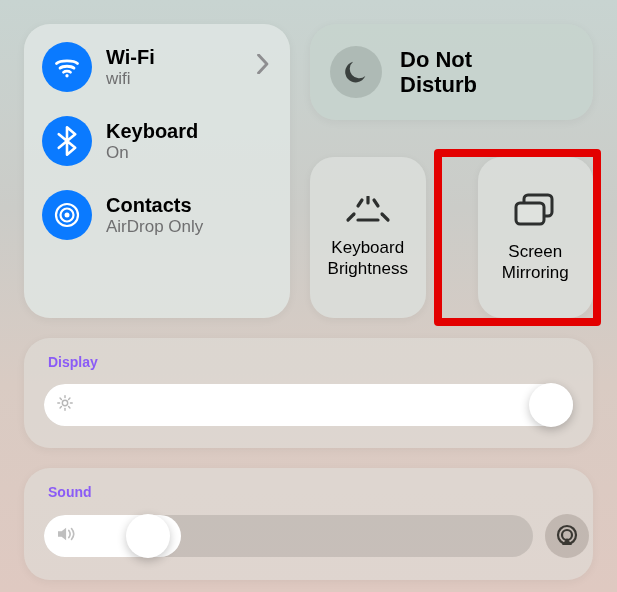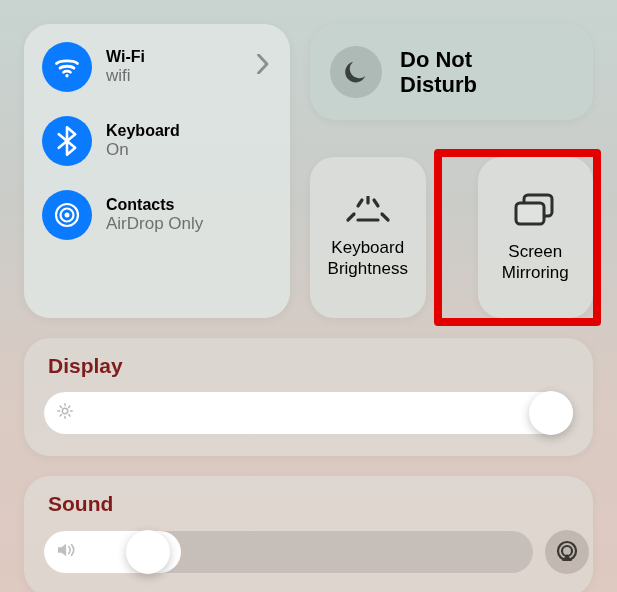--- a/index.html
+++ b/index.html
@@ -26,21 +26,21 @@
   box-shadow: 0 2px 10px rgba(0,0,0,0.05);
 }
 .conn-row { display: flex; align-items: center; gap: 14px; cursor: pointer; }
 .conn-row .circ {
   width: 50px; height: 50px; border-radius: 50%;
   display: flex; align-items: center; justify-content: center;
   flex-shrink: 0;
 }
 .circ-on { background: #0a7aff; }
 .conn-row .labels { flex: 1; display: flex; flex-direction: column; }
-.conn-row .title { font-size: 16px; font-weight: 700; color: #000; line-height: 1.15; }
+.conn-row .title { font-size: 20px; font-weight: 700; color: #000; line-height: 1.15; }
 .conn-row .sub { font-size: 17px; color: #6f6f70; line-height: 1.15; }
 .chev { color: #8a8a8c; font-size: 22px; padding-right: 6px; }
 .right-col { flex: 1; display: flex; flex-direction: column; gap: 37px; }
 .dnd-card {
   background: rgba(199,212,206,0.85);
   border-radius: 26px;
   padding: 22px 20px;
   display: flex; align-items: center; gap: 18px;
   box-shadow: 0 2px 10px rgba(0,0,0,0.05);
   cursor: pointer;
@@ -72,21 +72,21 @@
   pointer-events: none;
 }
 .section-card {
   background: rgba(224,221,216,0.6);
   border-radius: 26px;
   padding: 16px 20px 22px 20px;
   display: flex; flex-direction: column; gap: 14px;
   box-shadow: 0 2px 10px rgba(0,0,0,0.05);
 }
 .section-card.sound { padding-right: 4px; }
-.section-title { font-size: 21px; font-weight: 700; color: #7f1d1d; padding-left: 4px; }
+.section-title { font-size: 14px; font-weight: 700; color: #8b5cf6; padding-left: 4px; }
 .slider-row { display: flex; align-items: center; gap: 12px; }
 .slider {
   flex: 1; height: 42px;
   background: rgba(155,148,142,0.35);
   border-radius: 22px;
   position: relative;
   cursor: pointer;
 }
 .slider-fill {
   position: absolute; left: 0; top: 0; bottom: 0;

